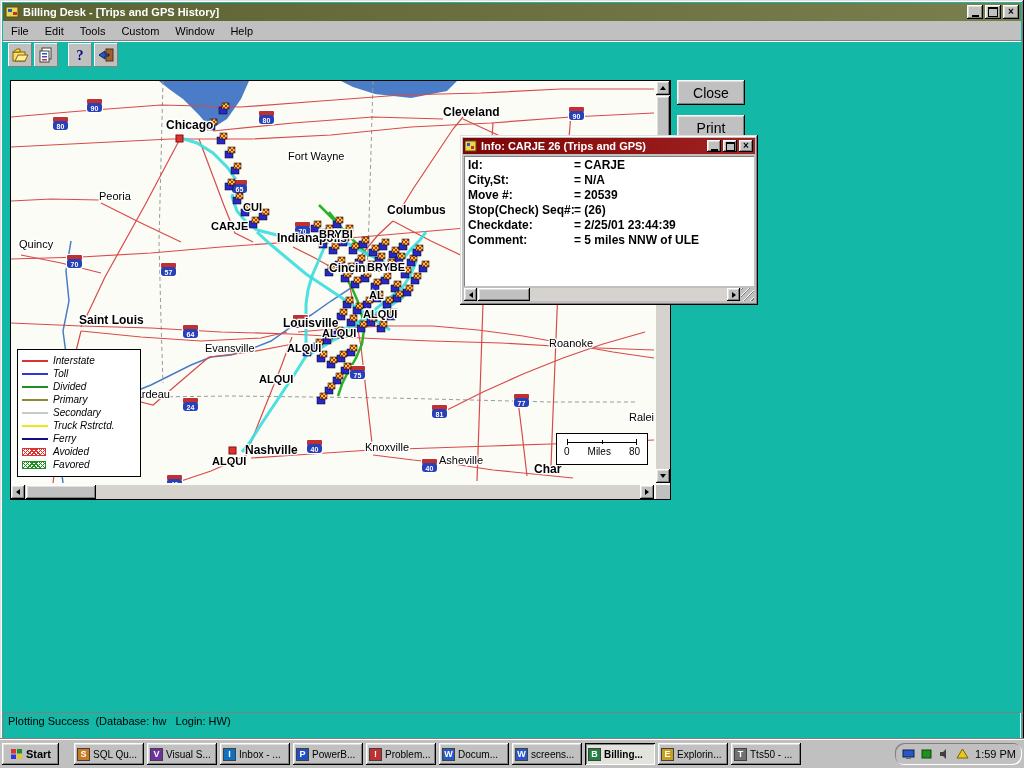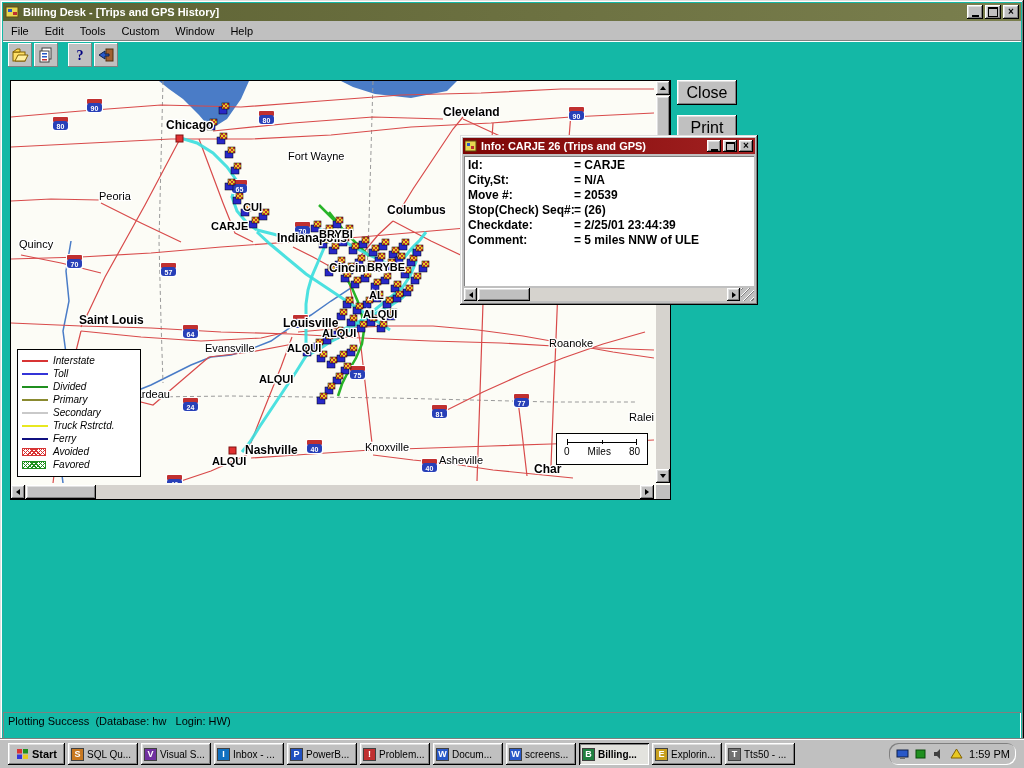--- a/index.html
+++ b/index.html
@@ -46,41 +46,41 @@
   .sw{width:26px;display:flex;align-items:center;}
   .sw-line{display:block;width:26px;height:2px;}
   .sw-hatch{display:block;width:24px;height:8px;border:1px solid;box-sizing:border-box;}
 
   .scalebar{position:absolute;left:545px;top:352px;width:92px;height:32px;background:#fff;border:1px solid #000;box-sizing:border-box;}
   .scale-line{height:6px;margin:5px 10px 1px;border-left:1px solid #000;border-right:1px solid #000;position:relative;}
   .scale-line::after{content:"";position:absolute;left:0;right:0;top:50%;border-top:1px solid #000;}
   .scale-line::before{content:"";position:absolute;left:50%;top:1px;bottom:1px;border-left:1px solid #000;}
   .scale-labels{display:flex;justify-content:space-between;font-size:10px;padding:0 7px;}
 
-  .cmd-btn{position:absolute;width:60px;height:25px;display:flex;align-items:center;justify-content:center;font-size:16px;}
+  .cmd-btn{position:absolute;width:68px;height:25px;display:flex;align-items:center;justify-content:center;font-size:14px;}
   #btn-close{left:677px;top:80px;}
   #btn-print{left:677px;top:115px;}
 
   .info-window{position:absolute;left:460px;top:135px;width:298px;height:170px;background:#c0c0c0;
     box-shadow:inset -1px -1px 0 #000,inset 1px 1px 0 #dfdfdf,inset -2px -2px 0 #808080,inset 2px 2px 0 #fff;}
   .info-title{position:absolute;left:3px;top:3px;right:3px;height:16px;background:linear-gradient(90deg,#7c0505,#a32222);
     display:flex;align-items:center;padding:0 2px;}
   .info-title .title-text{font-size:11px;}
   .info-content{position:absolute;left:4px;top:21px;right:4px;bottom:19px;background:#fff;box-shadow:inset 1px 1px 0 #808080;padding:2px 4px;overflow:hidden;}
   .info-row{height:15px;line-height:15px;font-size:12px;font-weight:bold;white-space:nowrap;}
   .ilabel{display:inline-block;width:106px;}
   .info-hscroll{position:absolute;left:4px;right:18px;bottom:4px;height:13px;background:#d6d3ce;}
   .info-hscroll .sb-btn{width:13px;height:13px;}
   .grip{position:absolute;right:4px;bottom:4px;width:13px;height:13px;
     background:repeating-linear-gradient(135deg,#fff 0 1px,#808080 1px 2px,#c0c0c0 2px 5px);}
 
   .statusbar{position:absolute;left:3px;right:3px;bottom:3px;height:20px;display:flex;align-items:center;}
   .status-field{flex:1;height:30px;line-height:18px;padding-left:5px;white-space:pre;box-shadow:inset 1px 1px 0 #808080,inset -1px -1px 0 #fff;}
 
-  .taskbar{position:absolute;left:0;right:0;bottom:0;height:28px;background:#c0c0c0;border-top:1px solid #fff;box-shadow:0 -1px 0 #808080;display:flex;align-items:center;padding:0 8px;gap:3px;}
+  .taskbar{position:absolute;left:0;right:0;bottom:0;height:28px;background:#c0c0c0;border-top:1px solid #fff;box-shadow:0 -1px 0 #808080;display:flex;align-items:center;padding:0 2px;gap:15px;}
   .start-btn{width:57px;height:22px;display:flex;align-items:center;justify-content:center;gap:3px;font-weight:bold;font-size:11px;}
   .task-btn{width:70px;height:22px;display:flex;align-items:center;gap:3px;padding:0 3px;box-sizing:border-box;overflow:hidden;}
   .task-btn.active{box-shadow:inset 1px 1px 0 #000,inset -1px -1px 0 #fff,inset 2px 2px 0 #808080;background:#e3e3de;font-weight:bold;}
   .task-ico{flex:0 0 13px;width:13px;height:13px;display:flex;align-items:center;justify-content:center;color:#fff;font-size:9px;font-weight:bold;border:1px solid #404040;box-sizing:border-box;}
   .task-label{font-size:10px;white-space:nowrap;overflow:hidden;}
   .tray{margin-left:auto;height:22px;display:flex;align-items:center;gap:4px;padding:0 6px;box-shadow:inset 1px 1px 0 #808080,inset -1px -1px 0 #fff;border-radius:9px;}
   .tray-ico{width:14px;height:14px;display:flex;align-items:center;justify-content:center;}
   .tray-time{font-size:11px;margin-left:2px;white-space:nowrap;}
 </style>
 </head>

